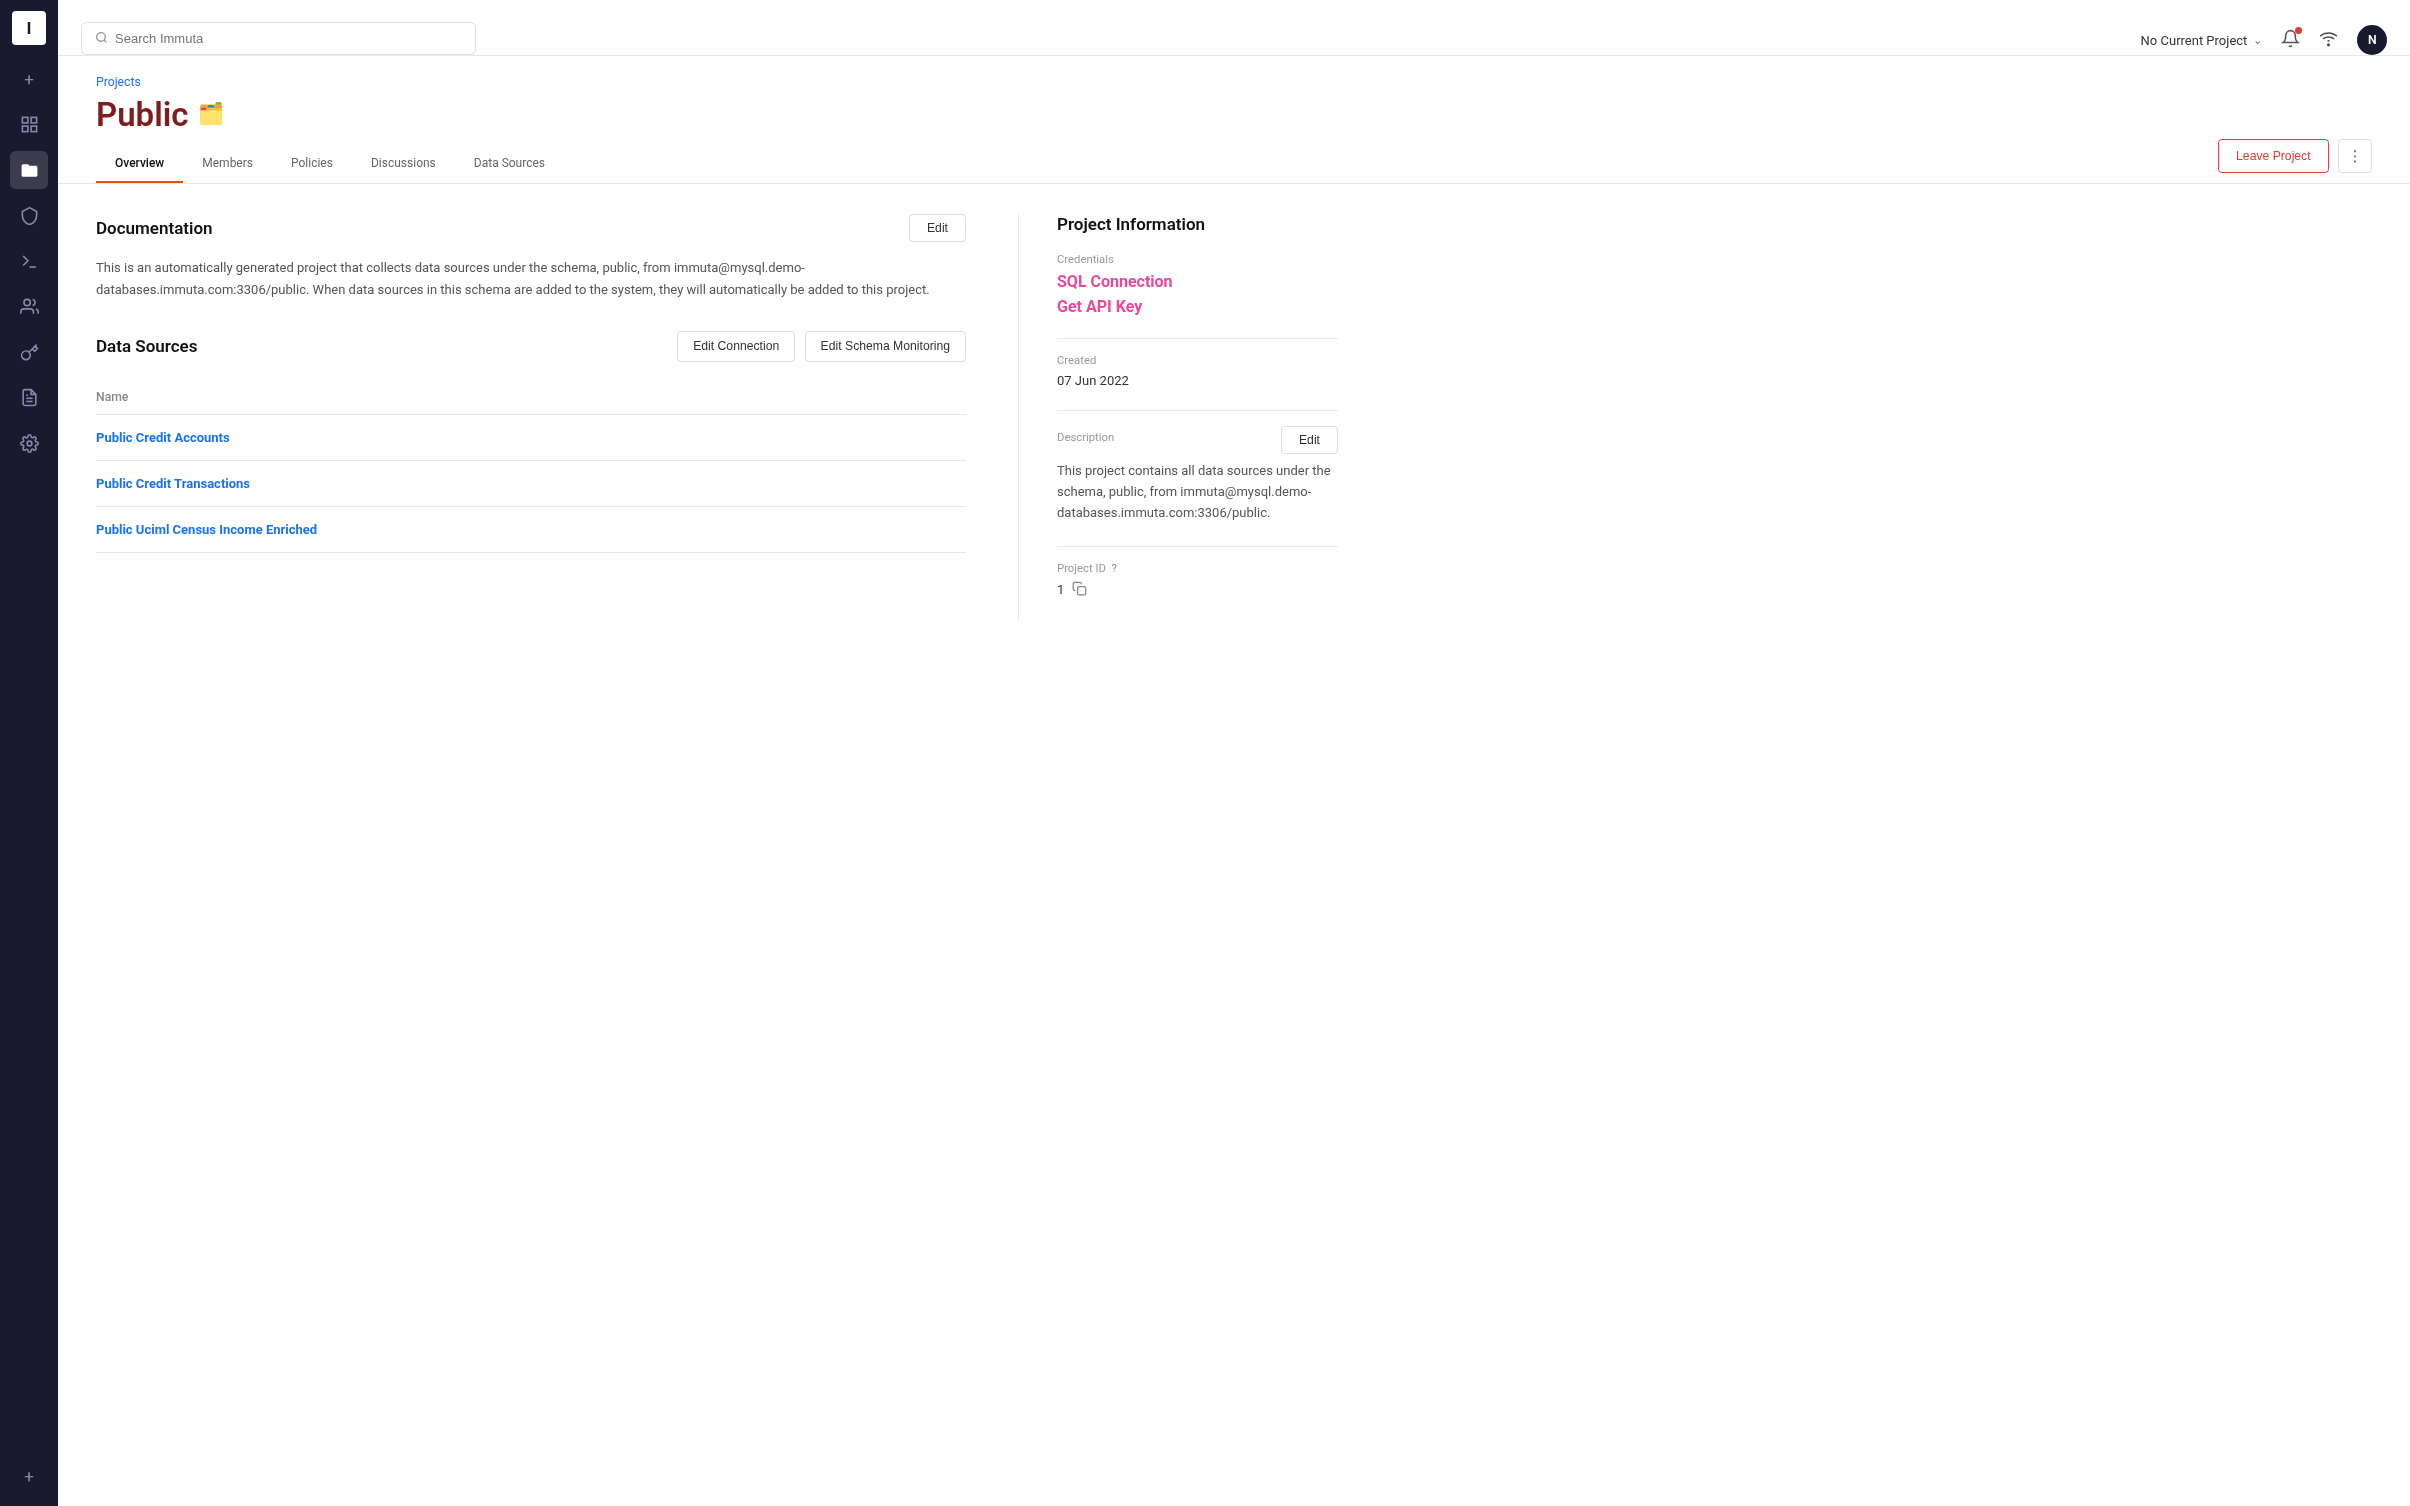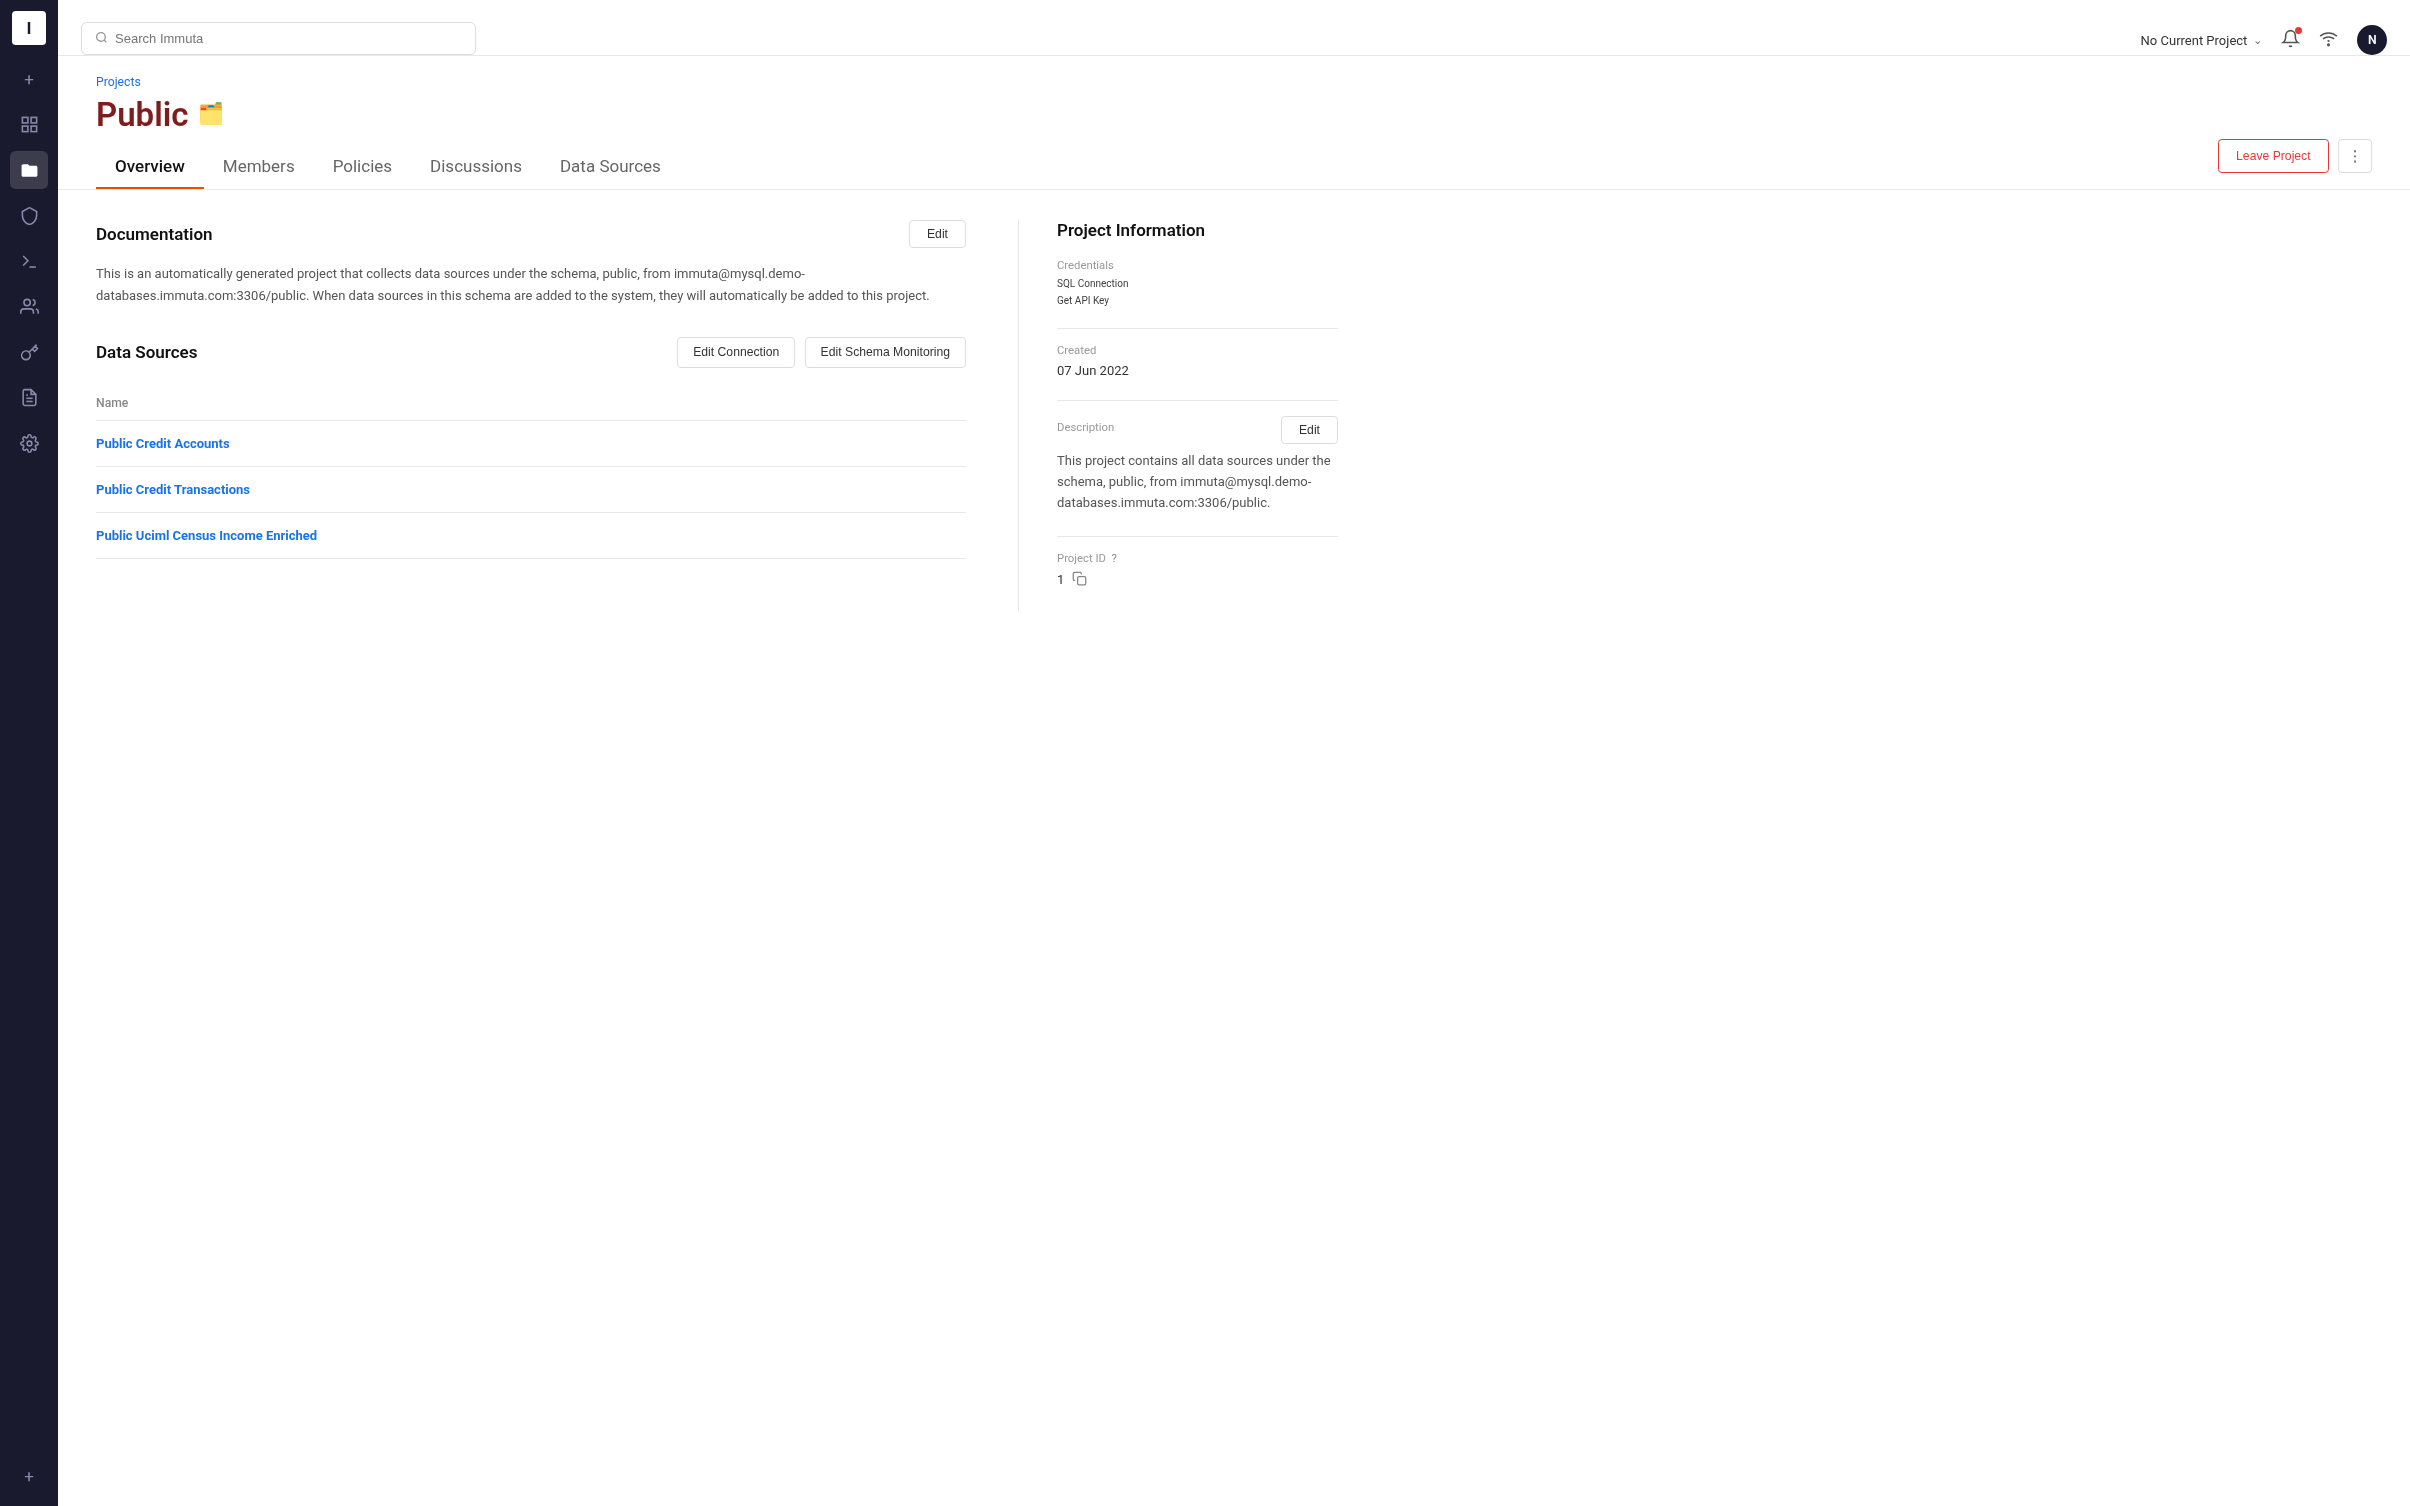--- a/index.html
+++ b/index.html
@@ -182,21 +182,21 @@
     .badge-private { background: #888; }
 
     
     .tabs {
       display: flex;
       gap: 0;
       margin-top: 3.8px;
     }
     .tab {
       padding: 11.3px 19px;
-      font-size: 17px;
+      font-size: 12px;
       color: #666;
       cursor: pointer;
       border-bottom: 2.8px solid transparent;
       transition: color 0.2s;
     }
     .tab.active {
       color: #111;
       border-bottom: 2.8px solid #e65100;
       font-weight: 500;
     }
@@ -303,25 +303,26 @@
     .info-section {
       margin-bottom: 22.6px;
     }
     .info-label {
       font-size: 11.3px;
       color: #999;
       margin-bottom: 5.6px;
       text-transform: none;
     }
     .info-link {
-      font-size: 10px;
-      color: #404040;
+      font-size: 16px;
+      color: #ec4899;
       cursor: pointer;
       display: block;
       margin-bottom: 5.6px;
+      font-weight: bold;
     }
     .info-value {
       font-size: 13px;
       color: #333;
     }
     .info-description {
       font-size: 13px;
       color: #555;
       line-height: 1.6;
     }

